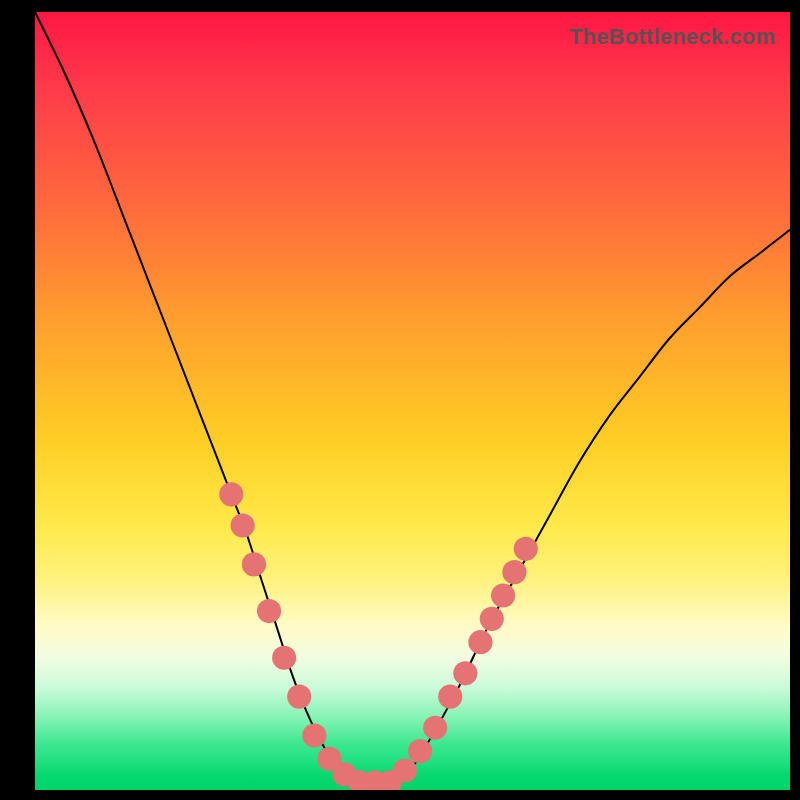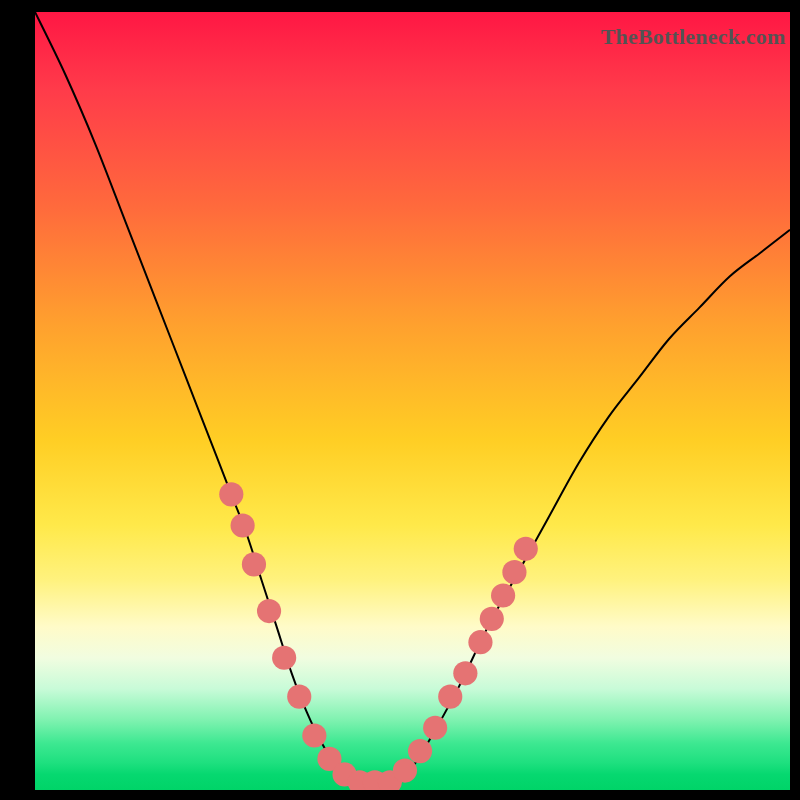--- a/index.html
+++ b/index.html
@@ -37,22 +37,22 @@
       #3de891 94%,
       #1ee07f 96.5%,
       #06d870 98%,
       #00d468 100%
     );
     overflow: hidden;
   }
   .watermark {
     position: absolute;
     top: 12px;
-    right: 4px;
-    font-family: Liberation Serif, serif;
+    right: 14px;
+    font-family: Liberation Sans, sans-serif;
     font-size: 22px;
     font-weight: 600;
     color: #535353;
     letter-spacing: 0.2px;
     user-select: none;
     margin-left: 48px;
   }
   svg {
     position: absolute;
     inset: 0;

